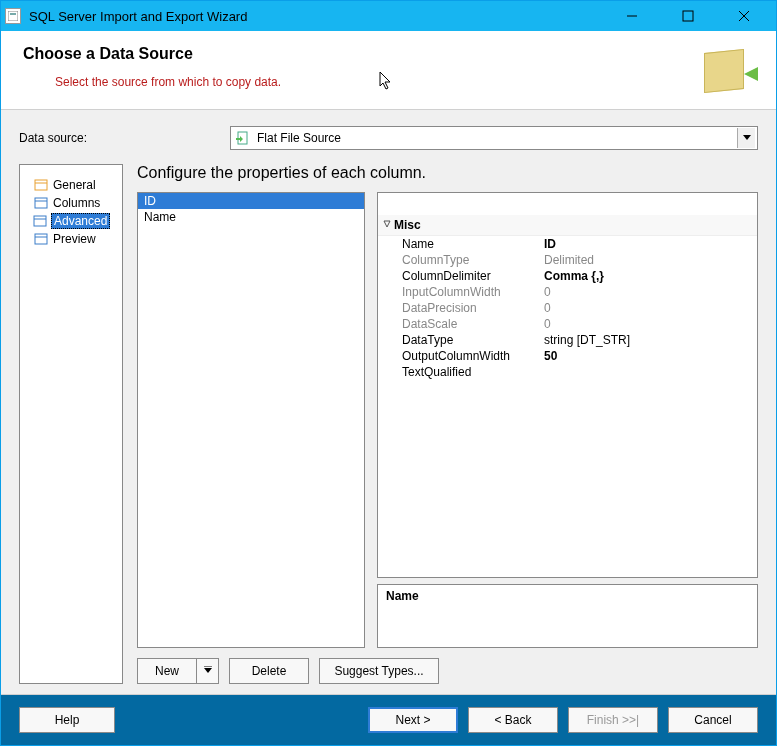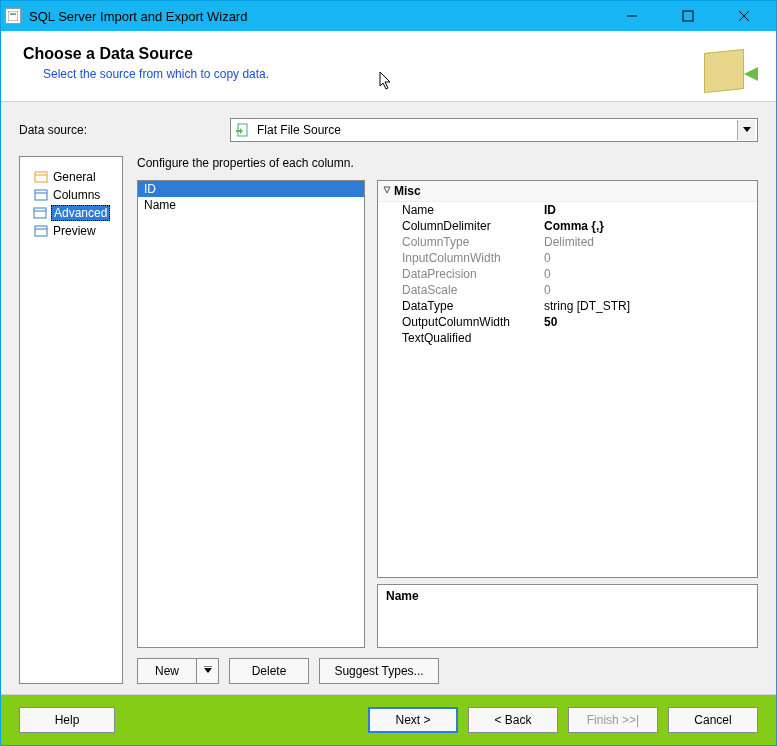--- a/index.html
+++ b/index.html
@@ -7,59 +7,59 @@
   .window { width: 777px; height: 746px; border: 1px solid #0a9ee8; display: flex; flex-direction: column; }
   .titlebar { height: 30px; background: #17b5f1; color: #000; display: flex; align-items: center; padding: 0 4px; }
   .titlebar .title-icon { width: 16px; height: 16px; background: #fff; border: 1px solid #999; margin-right: 6px; display:flex; align-items:center; justify-content:center; font-size:8px; color:#555;}
   .titlebar .title-text { flex: 1; font-size: 13px; padding-left: 2px; }
   .titlebar .winbtn { width: 56px; height: 30px; display: flex; align-items: center; justify-content: center; cursor: pointer; }
   .titlebar .winbtn svg { pointer-events: none; }
   .cursor { position: absolute; left: 378px; top: 40px; width: 14px; height: 20px; pointer-events: none; }
   .wizard-body { flex: 1; display: flex; flex-direction: column; background: #fff; position: relative; }
   .header-panel { background: #fff; padding: 14px 20px 8px 22px; display: flex; border-bottom: 1px solid #d0d0d0; }
   .header-text h1 { margin: 0 0 4px 0; font-size: 16px; font-weight: bold; color: #000; }
-  .header-text p { margin: 0; font-size: 12px; color: #1d4ed8; padding-left: 20px; }
+  .header-text p { margin: 12px; font-size: 12px; color: #b91c1c; padding-left: 20px; }
   .header-icon { margin-left: auto; width: 54px; height: 48px; position: relative; }
   .header-icon .box { position: absolute; width: 40px; height: 40px; background: #e8d68a; border: 1px solid #c9b55a; top: 6px; left: 2px; transform: skewY(-6deg); }
   .header-icon .arrow { position: absolute; right: -2px; top: 22px; width: 0; height: 0; border-top: 7px solid transparent; border-bottom: 7px solid transparent; border-right: 14px solid #6bbd45; }
   .content-area { flex: 1; background: #f0f0f0; padding: 16px 18px 10px 18px; display: flex; flex-direction: column; gap: 14px; }
   .ds-row { display: flex; align-items: center; gap: 6px; }
   .ds-label { width: 205px; font-size: 12px; }
   .combo { flex: 1; height: 24px; background: #fff; border: 1px solid #888; display: flex; align-items: center; padding: 0 2px 0 4px; justify-content: space-between; }
   .combo .ds-icon { width: 16px; height: 16px; margin-right: 6px; display:flex; align-items:center; justify-content:center;}
   .combo .combo-text { flex: 1; font-size: 12px; }
   .combo .combo-btn { width: 18px; height: 20px; background: #f0f0f0; border-left: 1px solid #aaa; display: flex; align-items: center; justify-content: center; }
   .main-row { flex: 1; display: flex; gap: 14px; min-height: 0; }
   .sidebar { width: 104px; background: #fff; border: 1px solid #888; padding: 11px; font-size: 12px; }
   .sidebar-item { display: flex; align-items: center; gap: 4px; padding: 1px 2px; cursor: pointer; }
   .sidebar-item.selected { background: #fff; }
   .sidebar-item.selected .sb-label { background: #2e7cd6; color: #fff; padding: 0 2px; border: 1px dotted #000; }
   .sb-icon { width: 16px; height: 16px; display:flex; align-items:center; justify-content:center; font-size:9px;}
   .right-col { flex: 1; display: flex; flex-direction: column; min-height: 0; }
-  .instr { font-size: 12px; color: #000; margin-bottom: 10px; }
+  .instr { font-size: 16px; color: #000; margin-bottom: 10px; }
   .panels-row { flex: 1; display: flex; gap: 12px; min-height: 0; }
   .col-list { width: 228px; background: #fff; border: 1px solid #888; overflow: auto; }
   .col-list-item { padding: 1px 6px; font-size: 12px; cursor: pointer; }
   .col-list-item.selected { background: #2e7cd6; color: #fff; }
   .prop-col { flex: 1; display: flex; flex-direction: column; gap: 6px; min-height: 0; }
   .prop-grid { flex: 1; background: #fff; border: 1px solid #888; overflow: auto; }
-  .pg-head { display: flex; align-items: center; padding: 3px 4px; font-weight: bold; font-size: 12px; background:#f8f8f8; border-bottom:1px solid #eee;}
+  .pg-head { display: flex; align-items: center; padding: 3px 4px; font-weight: bold; font-size: 12px; background:#f8f8f8; border-bottom:1px solid #eee;margin-top:22px;}
   .pg-head .chev { width: 12px; display: inline-block; }
   .pg-row { display: flex; font-size: 12px; padding: 1px 0 1px 24px; }
   .pg-row .k { width: 142px; color: #000; }
   .pg-row .v { flex: 1; color: #000; }
   .pg-row.bold .v { font-weight: bold; }
   .pg-row.dim .k, .pg-row.dim .v { color: #888; }
   .desc-box { height: 64px; background: #fff; border: 1px solid #888; padding: 4px 8px; font-size: 12px; font-weight: bold; }
   .btn-row { display: flex; gap: 10px; margin-top: 10px; }
   .btn { height: 26px; background: #f8f8f8; border: 1px solid #8a8a8a; cursor: pointer; display: flex; align-items: center; justify-content: center; font-size: 12px; padding: 0 14px; min-width: 80px; }
   .btn-split { display: flex; }
   .btn-split .btn { min-width: 60px; }
   .btn-split .caret { width: 22px; min-width:22px; padding:0; border-left: none; }
-  .footer { border-top: 1px solid #d0d0d0; background: #84cc16; padding: 12px 18px; display: flex; gap: 10px; align-items: center; }
+  .footer { border-top: 1px solid #d0d0d0; background: #0369a1; padding: 12px 18px; display: flex; gap: 10px; align-items: center; }
   .footer .spacer { flex: 1; }
   .btn.default { border: 2px solid #2e7cd6; }
   .btn.disabled { color: #9a9a9a; cursor: default; }
 </style>
 </head>
 <body>
 
 <div class="window">
 
   <div class="titlebar">
@@ -184,27 +184,27 @@
                         <path d="M2 2 L8 5 L2 8 Z" fill="none" stroke="#555" stroke-width="1" transform="rotate(90 5 5)"></path>
                       </svg>
                   </span>
                   <span>Misc</span>
                 </div>
                 <div id="pg-body">
                     <div class="pg-row bold">
                       <span class="k">Name</span>
                       <span class="v">ID</span>
                     </div>
+                    <div class="pg-row dim">
+                      <span class="k">ColumnType</span>
+                      <span class="v">Delimited</span>
+                    </div>
                     <div class="pg-row bold">
                       <span class="k">ColumnDelimiter</span>
                       <span class="v">Comma {,}</span>
-                    </div>
-                    <div class="pg-row dim">
-                      <span class="k">ColumnType</span>
-                      <span class="v">Delimited</span>
                     </div>
                     <div class="pg-row dim">
                       <span class="k">InputColumnWidth</span>
                       <span class="v">0</span>
                     </div>
                     <div class="pg-row dim">
                       <span class="k">DataPrecision</span>
                       <span class="v">0</span>
                     </div>
                     <div class="pg-row dim">

